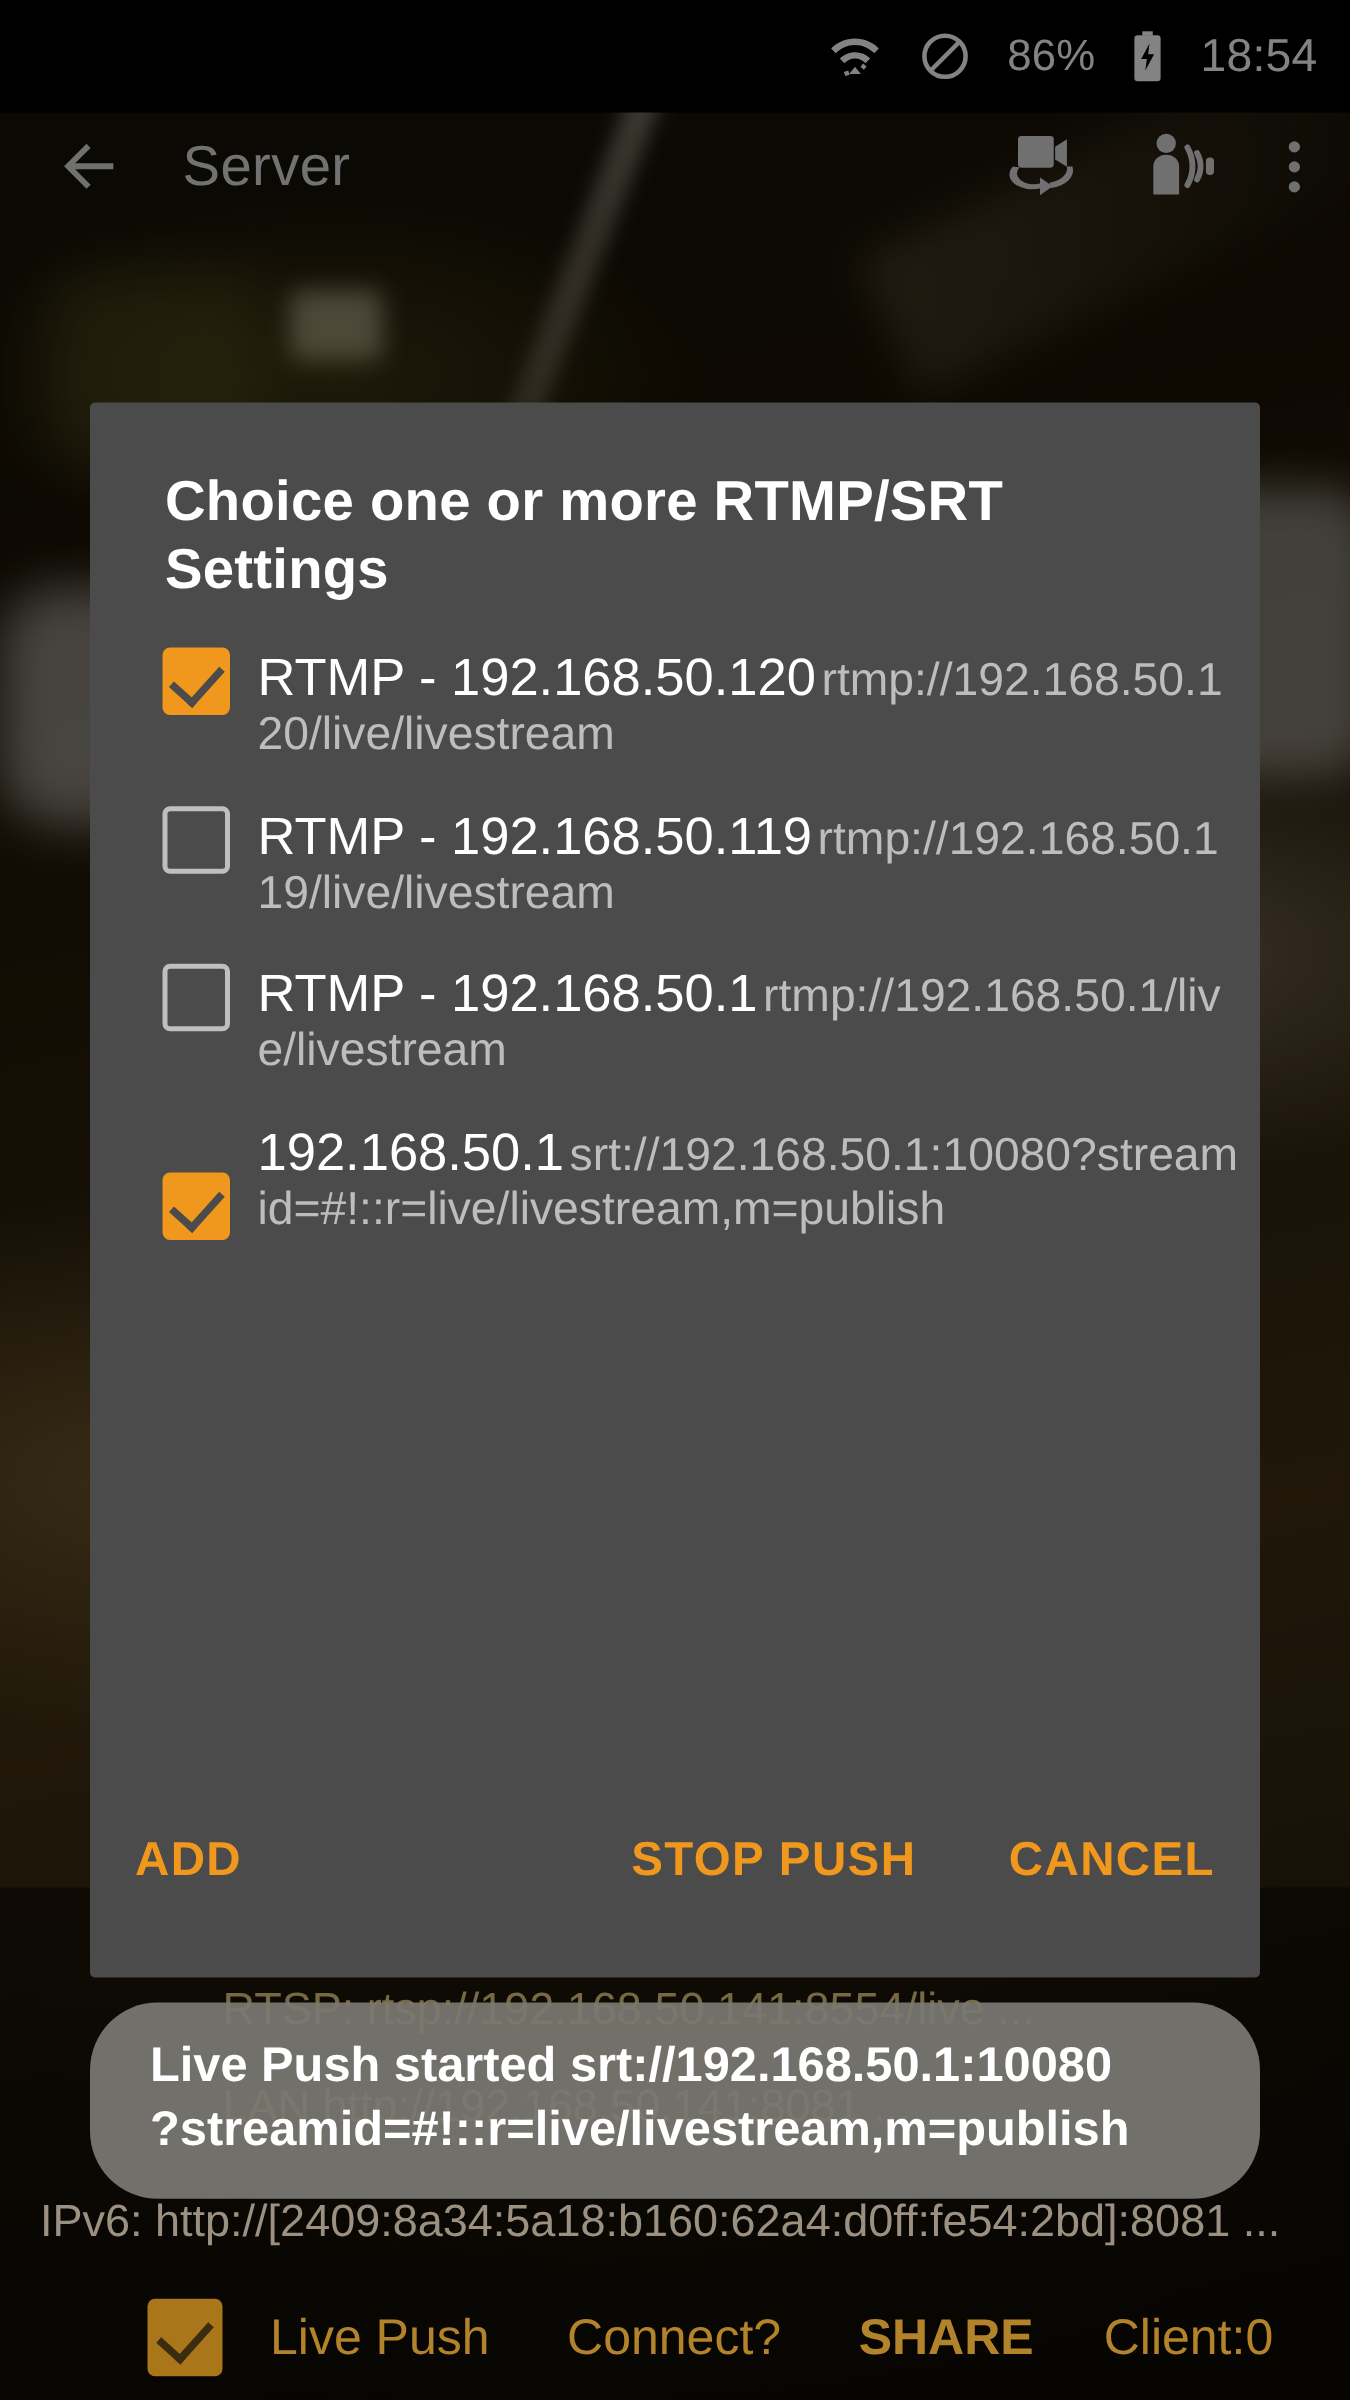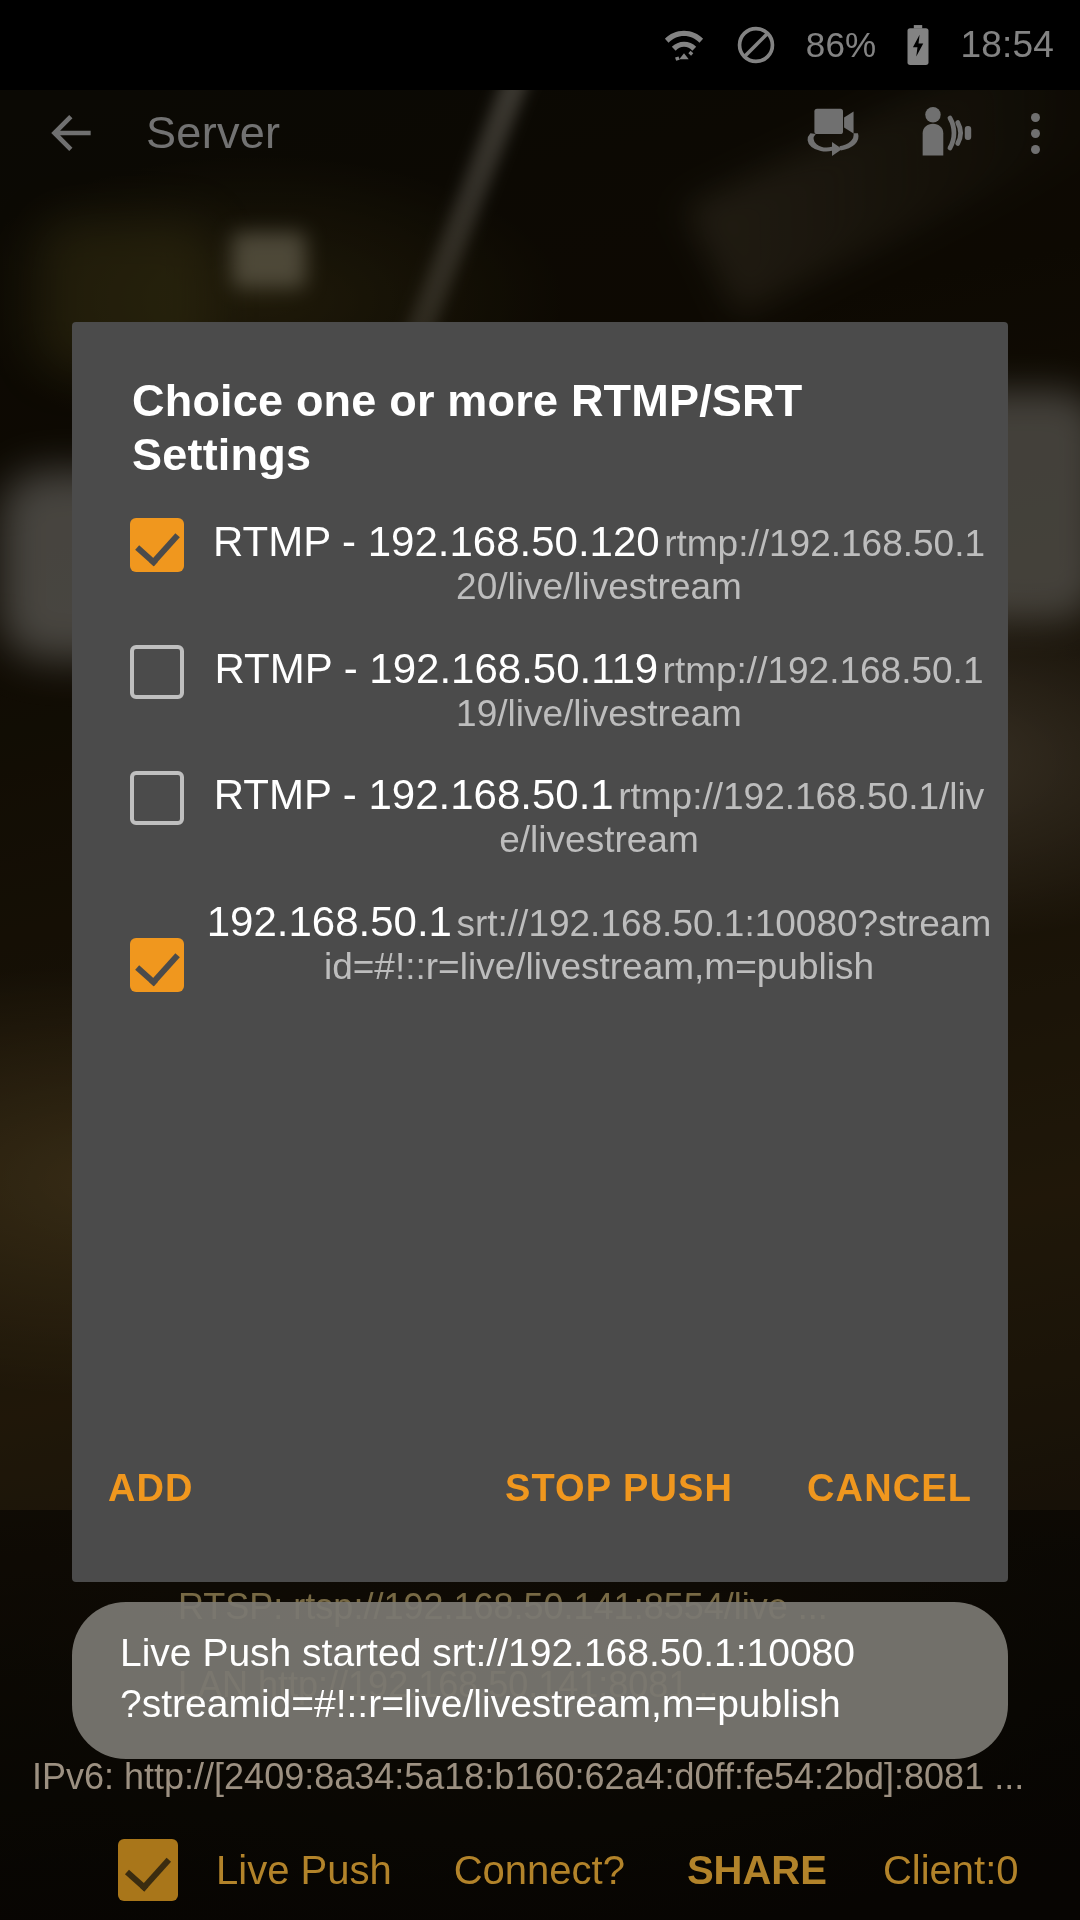--- a/index.html
+++ b/index.html
@@ -87,21 +87,20 @@
     background:#4b4b4b; border-radius:4px; overflow:hidden;
   }
   #dialog-title {
     color:#fff; font-size:45px; font-weight:bold; line-height:1.20;
     padding:52px 60px 0 60px; letter-spacing:.2px;
   }
   #dialog-list { padding:14px 0 0 0; }
   .opt-row {
     display:flex; align-items:flex-start; padding:22px 0 14px 58px;
     min-height:120px;
-    text-align:center;
   }
   .opt-check {
     flex:0 0 auto; width:54px; height:54px; border-radius:6px; margin-right:22px;
     position:relative;
   }
   .opt-check.on { background:#f0971e; }
   .opt-check.off { border:4px solid #bfbfbf; background:transparent; }
   .opt-check.on::after {
     content:""; position:absolute; left:15px; top:6px;
     width:19px; height:33px; border:6px solid #4b4b4b;
@@ -140,20 +139,21 @@
   #bg-info-ipv6 {
     position:absolute; left:32px; top:1756px; color:#9c9081;
     font-size:36px; white-space:nowrap;
   }
 
   
   #toast {
     position:absolute; left:72px; top:1602px; width:936px;
     background:rgba(123,120,114,.93); border-radius:54px;
     padding:26px 48px 30px 48px;
+    font-weight:bold;
   }
   #toast-text {
     color:#ffffff; font-size:39px; line-height:1.30;
     white-space:pre-line;
   }
 
   
   #bottom-bar {
     position:absolute; left:0; top:1820px; width:1080px; height:100px;
     display:flex; align-items:center; padding-left:118px;

